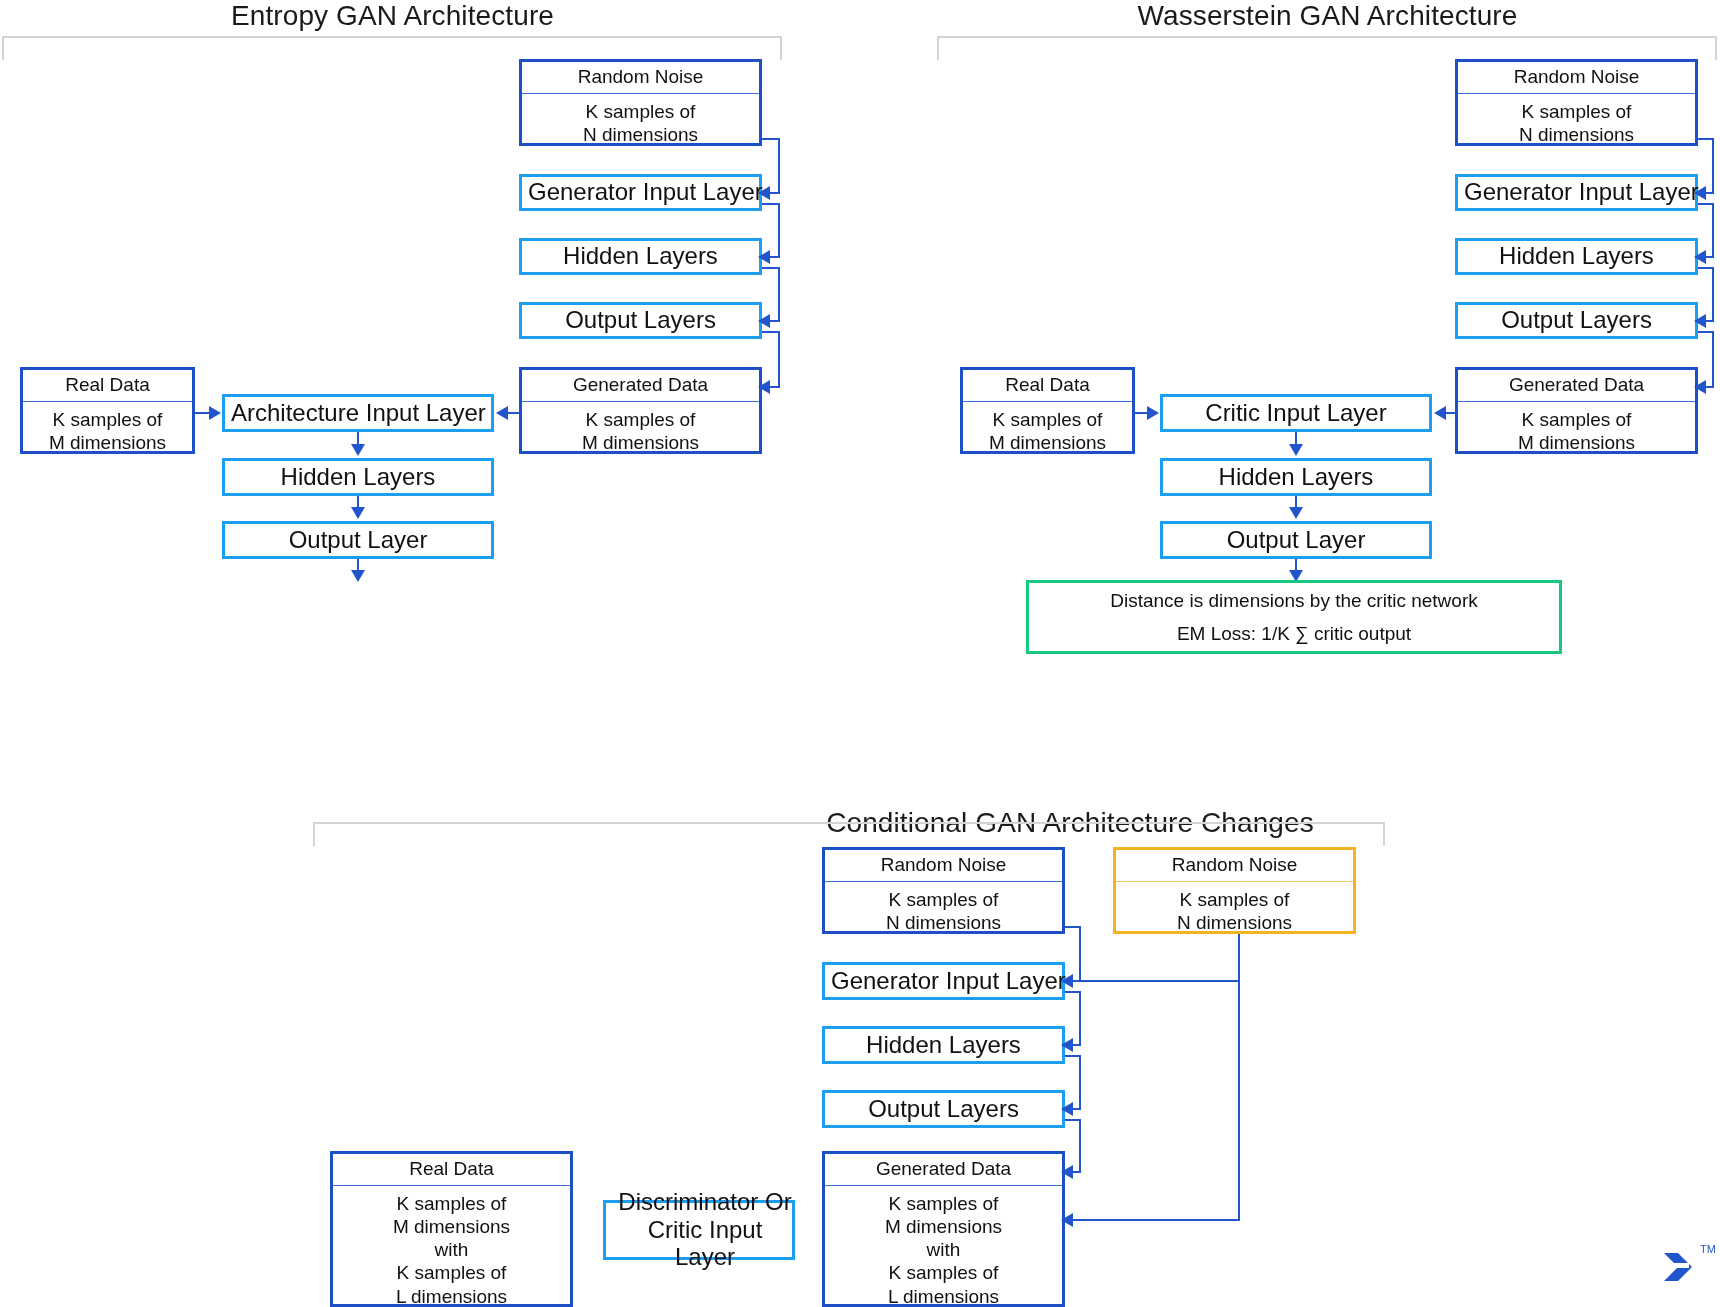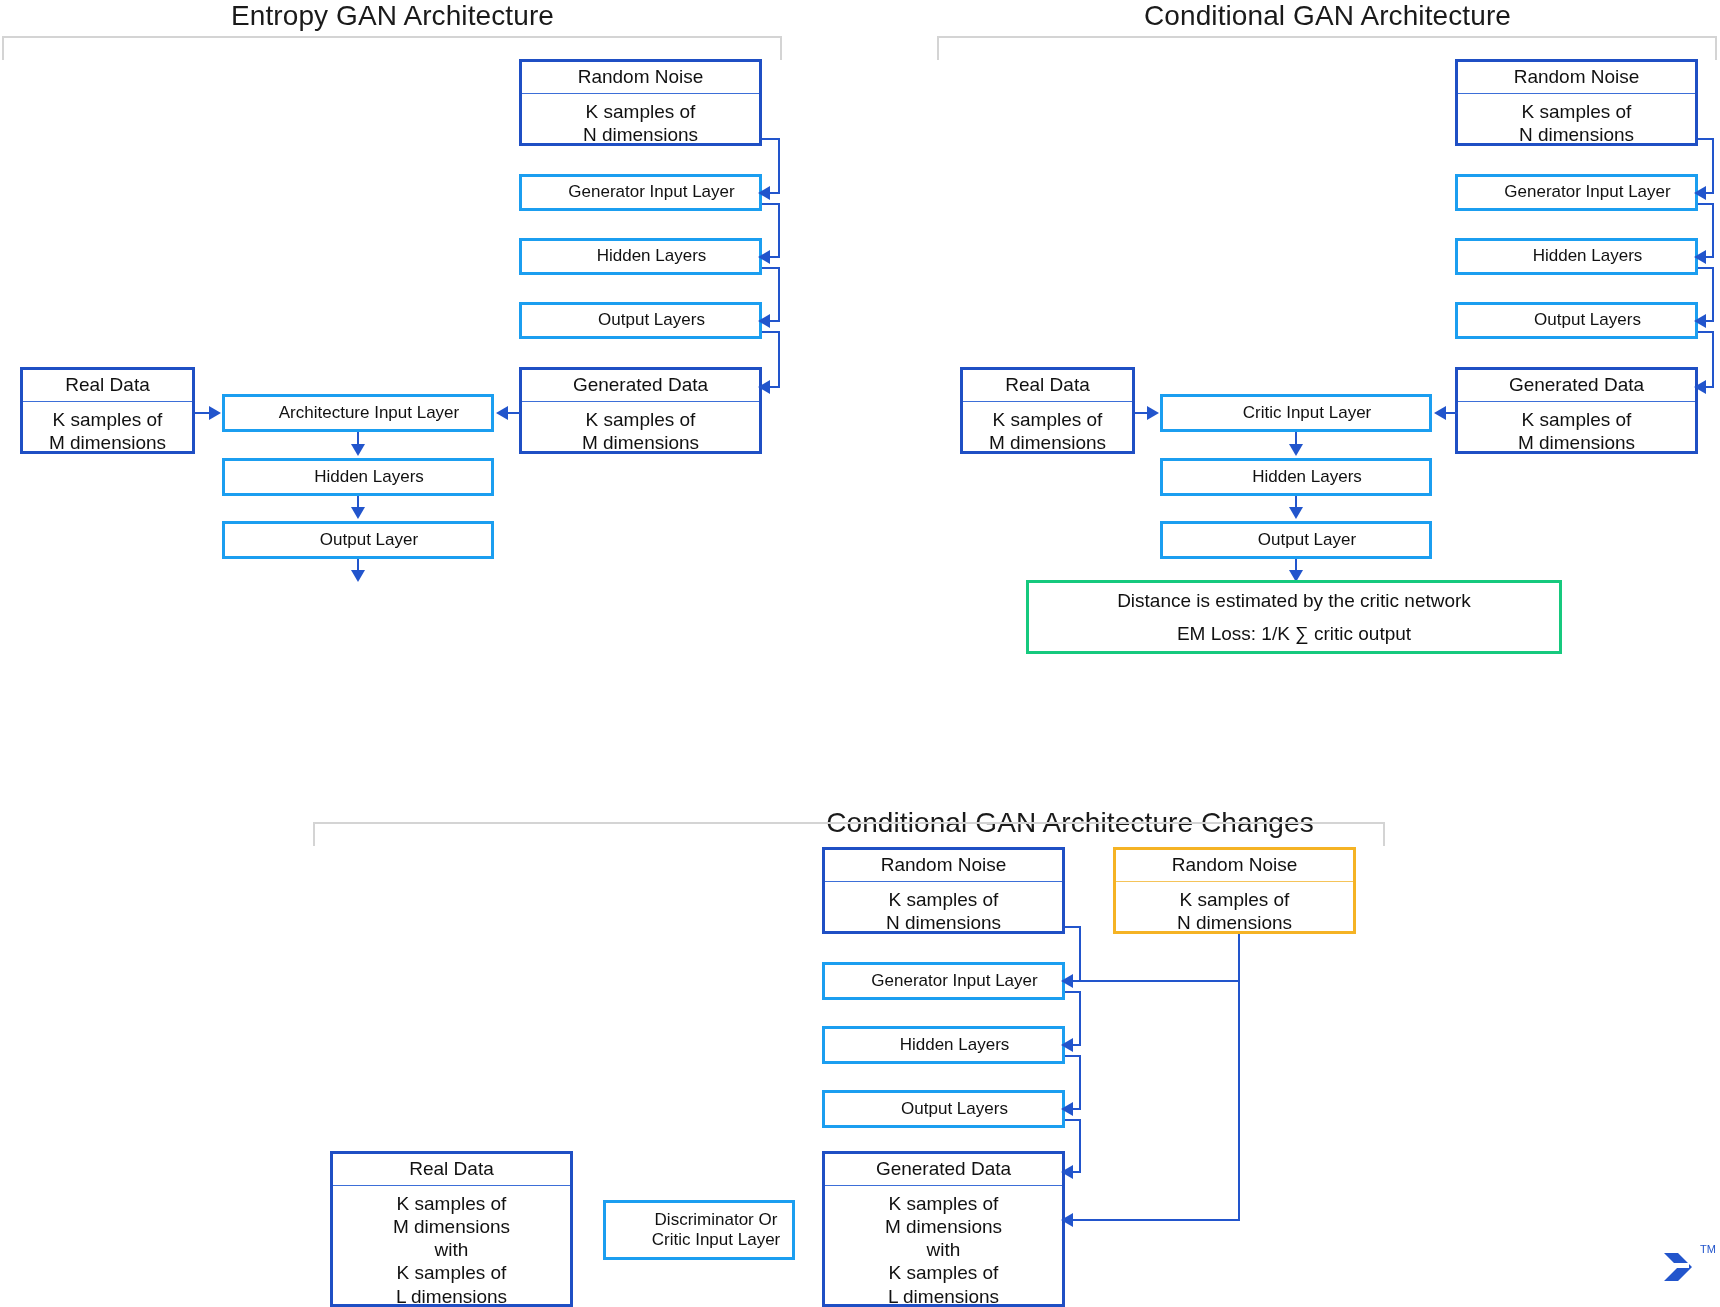--- a/index.html
+++ b/index.html
@@ -73,22 +73,21 @@
 
   
   .box.cyan {
     border: 3px solid #1b9ef0;
     align-items: center;
     justify-content: center;
   }
   .box.cyan .hdr {
     border-bottom: none;
     width: 100%;
-    font-size: 17px;
-    padding-left: 28px;
+    font-size: 24px;
   }
 
   
   .box.green { border: 3px solid #16c97e; }
   .box.green .hdr { border-bottom: 2px solid #16c97e; font-size: 19px; }
   .box.green .bdy { font-size: 19px; line-height: 1.45; }
 
   
   .ln { position: absolute; background: #2255cc; }
   .ln.h { height: 2px; }
@@ -194,21 +193,21 @@
   <div class="arw left" style="left:496px; top:406px;"></div>
 
   <div class="ln v" style="left:357px; top:432px; height:14px;"></div>
   <div class="arw down" style="left:351px; top:444px;"></div>
   <div class="ln v" style="left:357px; top:496px; height:13px;"></div>
   <div class="arw down" style="left:351px; top:507px;"></div>
   <div class="ln v" style="left:357px; top:559px; height:13px;"></div>
   <div class="arw down" style="left:351px; top:570px;"></div>
 
 
-  <div class="panel-title" style="left:935px; top:0px; width:785px;">Conditional GAN Architecture</div>
+  <div class="panel-title" style="left:935px; top:0px; width:785px;">Wasserstein GAN Architecture</div>
   <div class="frame" style="left:937px; top:36px; width:780px; height:24px;"></div>
 
   <div class="box navy" style="left:1455px; top:59px; width:243px; height:87px;">
     <div class="hdr">Random Noise</div>
     <div class="bdy">K samples of
 N dimensions</div>
   </div>
 
   <div class="box cyan" style="left:1455px; top:174px; width:243px; height:37px;">
     <div class="hdr">Generator Input Layer</div>
@@ -273,21 +272,21 @@
 
   <div class="ln v" style="left:1295px; top:432px; height:14px;"></div>
   <div class="arw down" style="left:1289px; top:444px;"></div>
   <div class="ln v" style="left:1295px; top:496px; height:13px;"></div>
   <div class="arw down" style="left:1289px; top:507px;"></div>
   <div class="ln v" style="left:1295px; top:559px; height:13px;"></div>
   <div class="arw down" style="left:1289px; top:570px;"></div>
 
   <div class="box green" style="left:1026px; top:580px; width:536px; height:74px;">
     <div class="bdy" style="flex-direction:column; padding:4px;">
-      <div>Distance is estimated by the critic network</div>
+      <div>Distance is dimensions by the critic network</div>
       <div style="margin-top:5px;">EM Loss: 1/K ∑ critic output</div>
     </div>
   </div>
 
   <div class="panel-title" style="left:450px; top:807px; width:1240px;">Conditional GAN Architecture Changes</div>
   <div class="frame" style="left:313px; top:822px; width:1072px; height:24px;"></div>
 
   <div class="box navy" style="left:822px; top:847px; width:243px; height:87px;">
     <div class="hdr">Random Noise</div>
     <div class="bdy">K samples of

